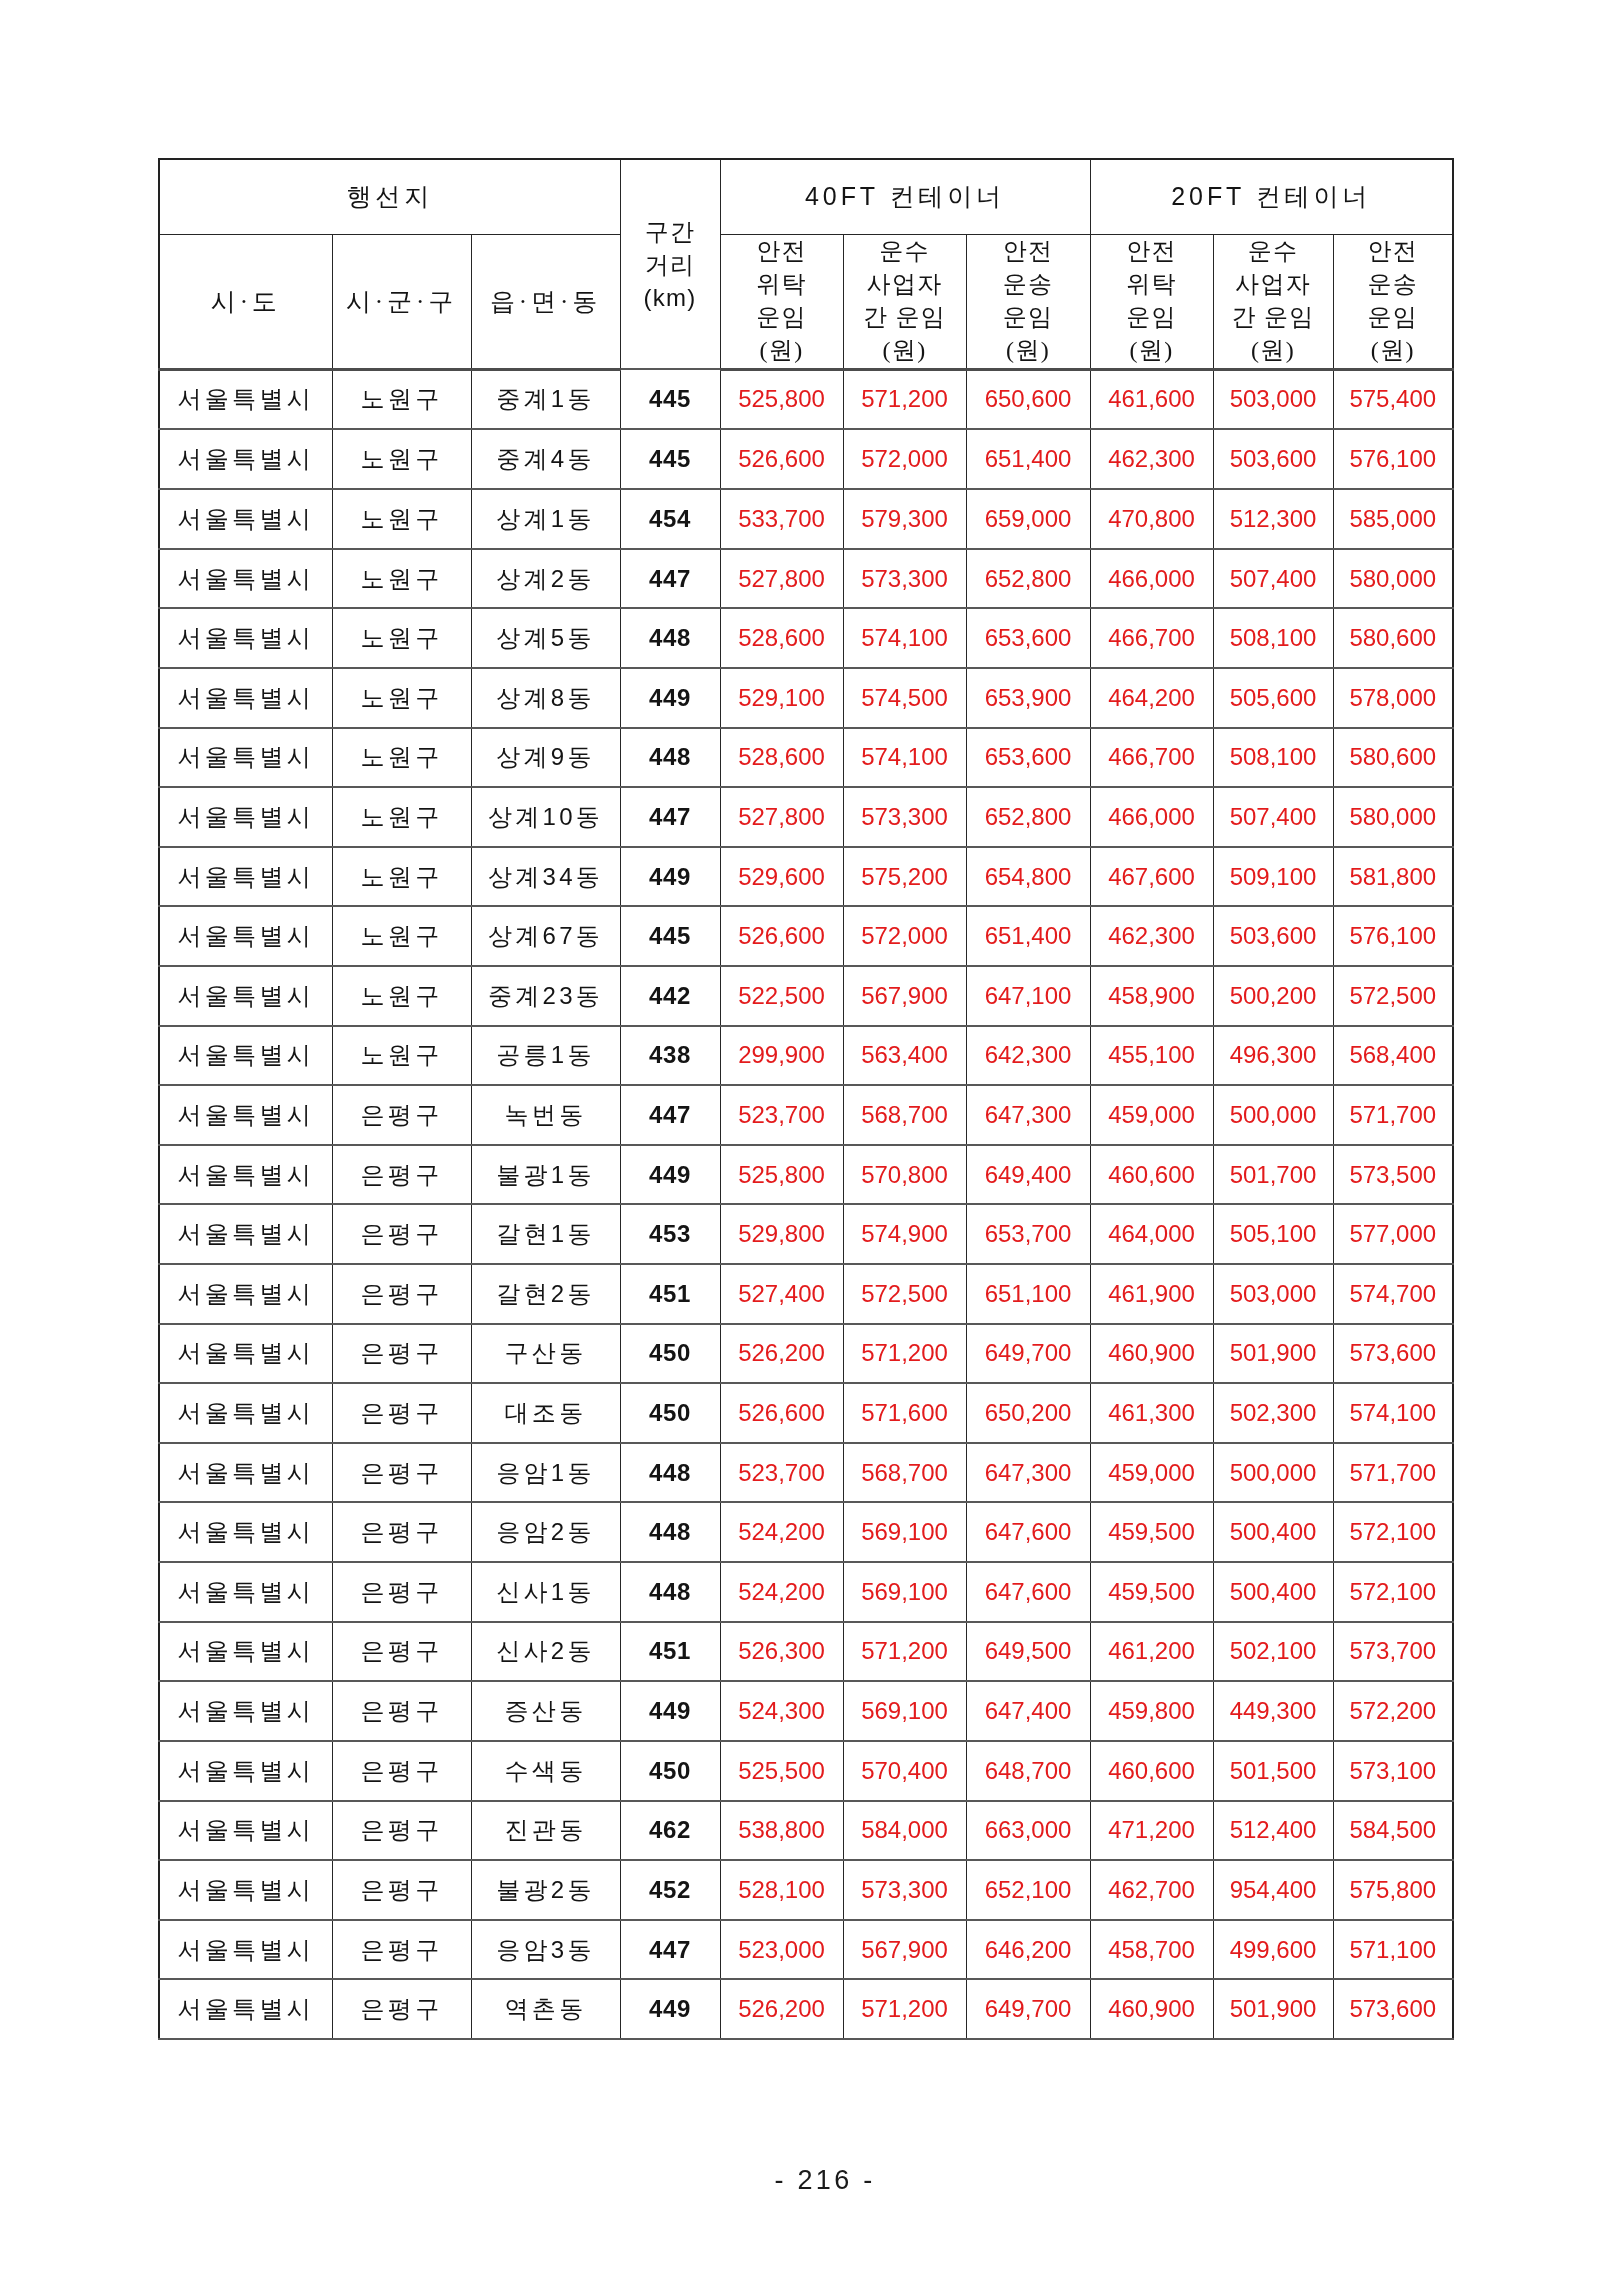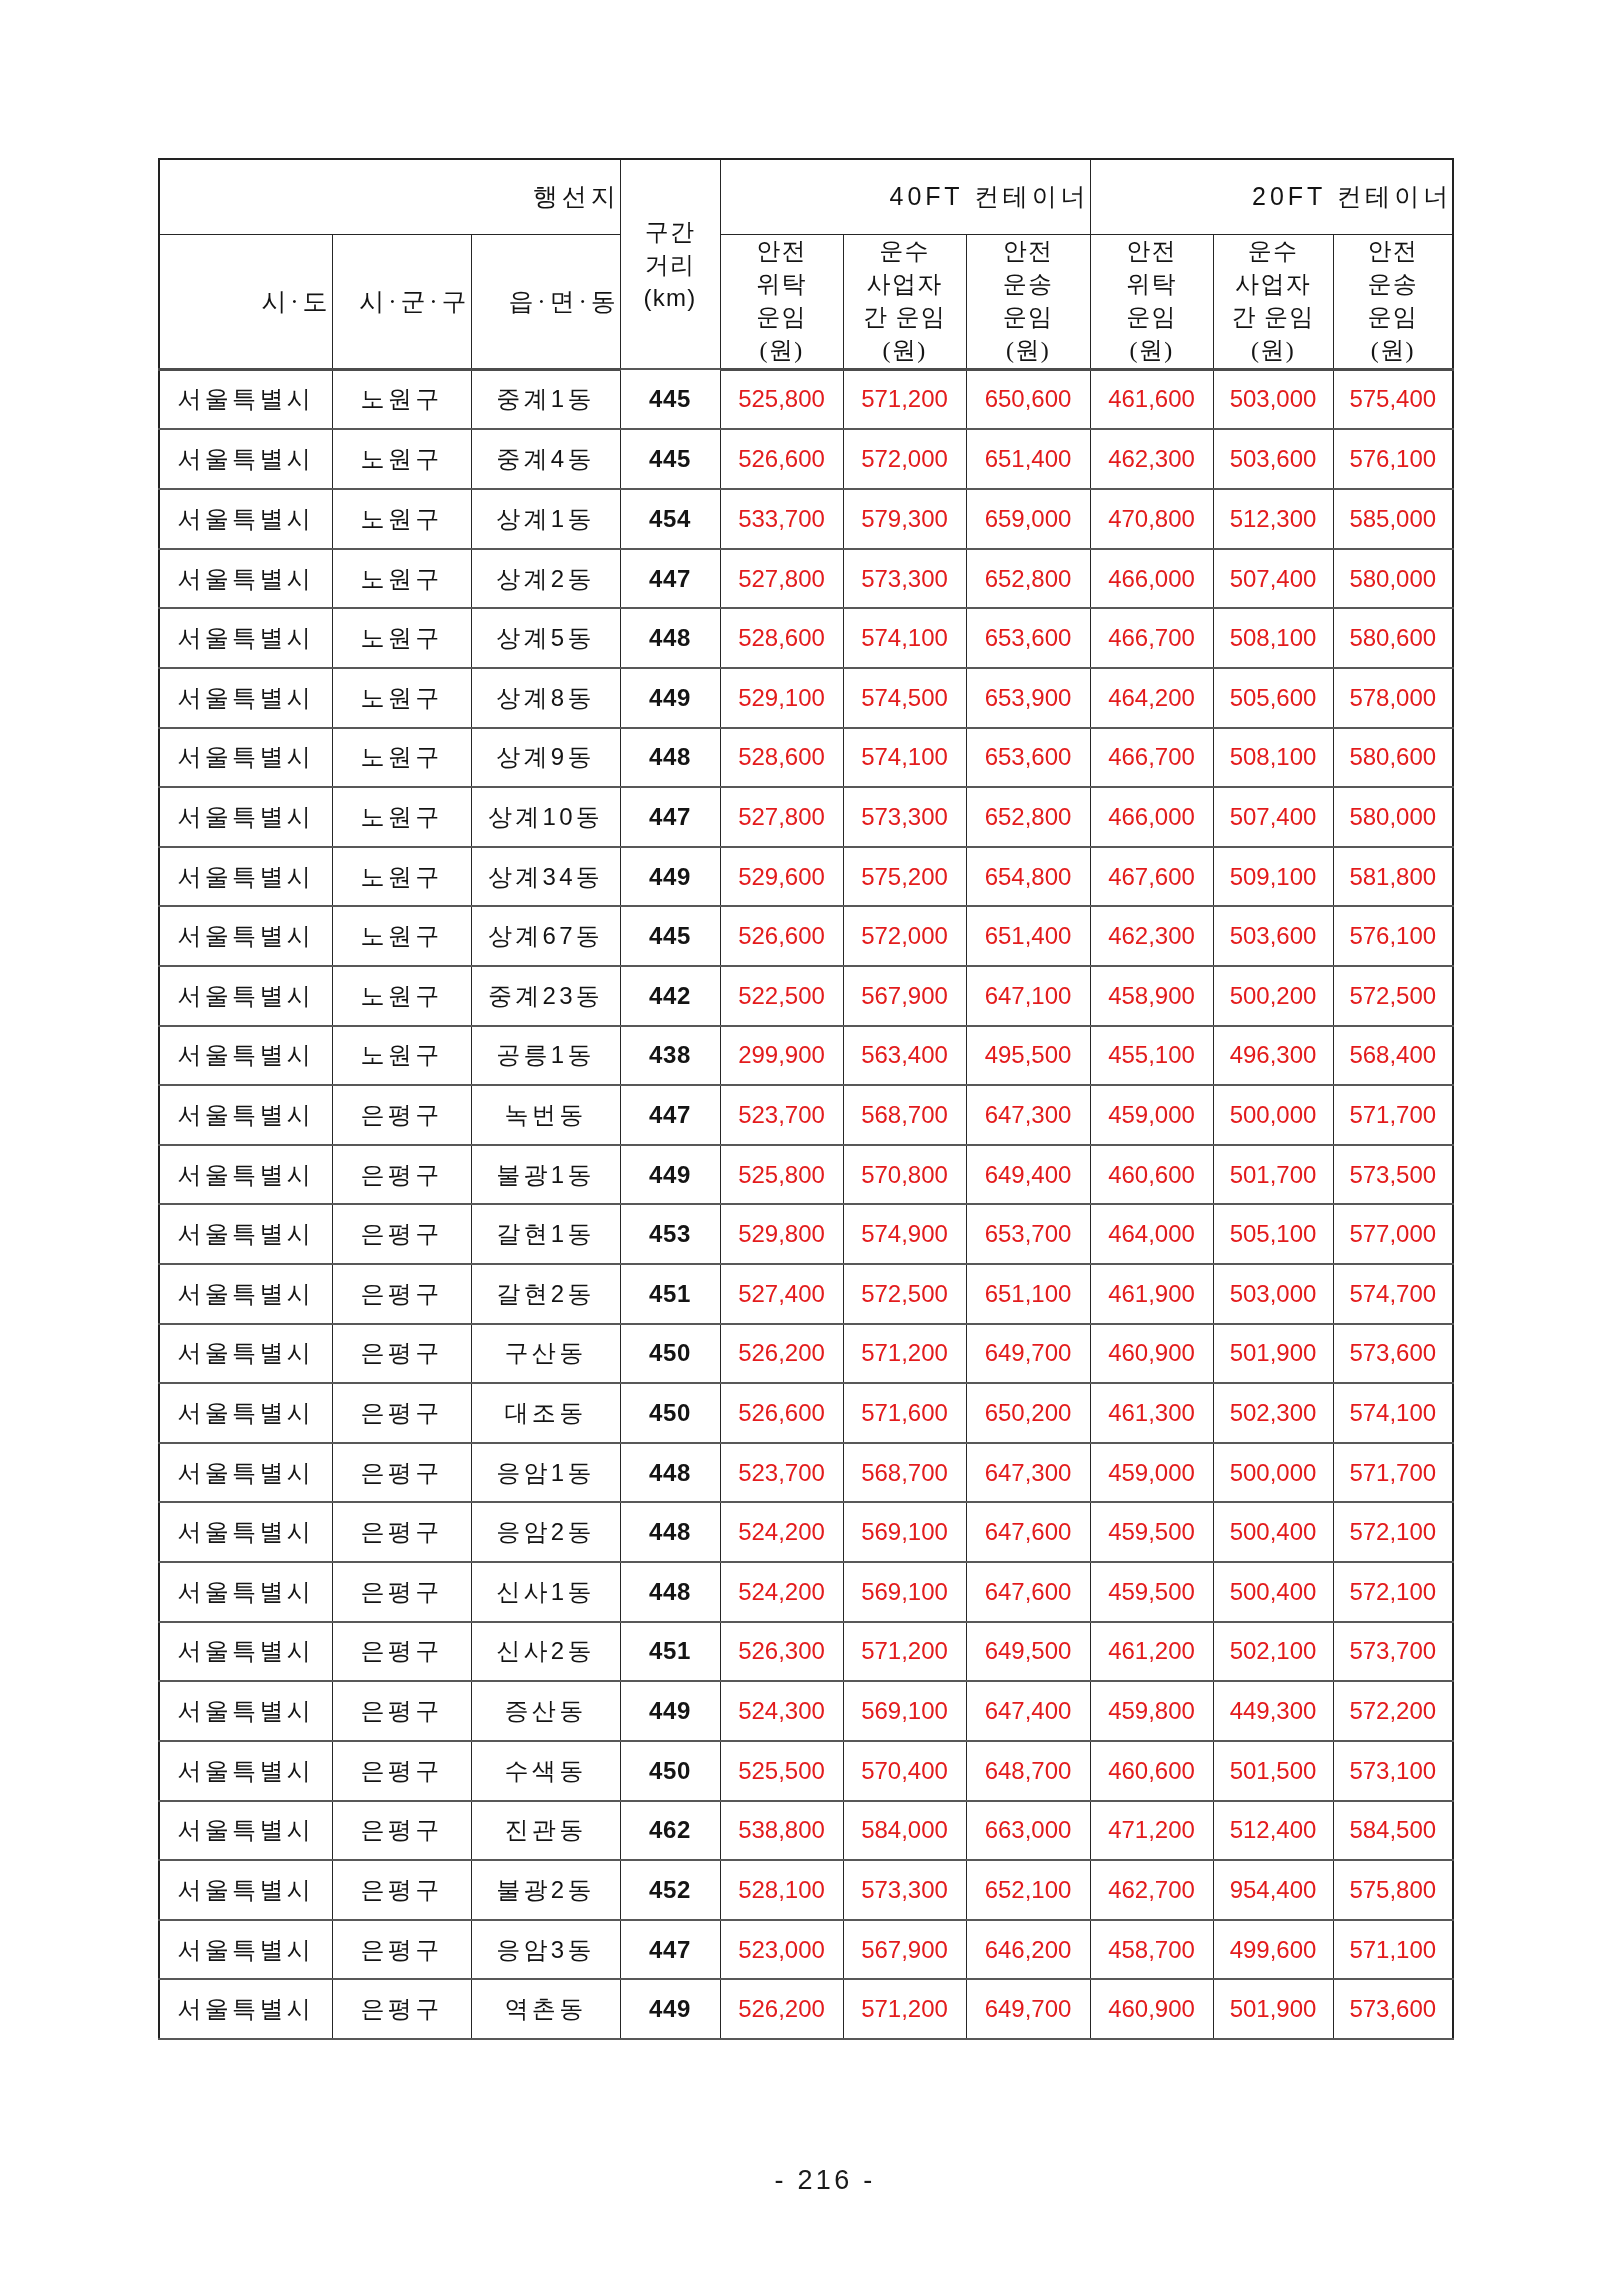--- a/index.html
+++ b/index.html
@@ -35,21 +35,20 @@
     border-right:1.3px solid #262626;
     border-top:2px solid #585858;
     border-bottom:2px solid #585858;
   }
   thead tr.groups{height:75px;}
   thead tr.cols{height:135px;}
   thead tr.cols th{border-bottom:3.3px solid #4c4c4c;font-family:Liberation Serif, serif;}
   th.h-main{
     font-size:25px;
     letter-spacing:3.9px;
-    text-align:right;
   }
   th.h-stack{
     font-size:24px;
     line-height:33px;
     letter-spacing:1.3px;
     white-space:pre-line;
   }
   td.loc{
     font-size:24px;
     letter-spacing:3.3px;
@@ -264,21 +263,21 @@
         <td class="num">500,200</td>
         <td class="num">572,500</td>
       </tr>
       <tr>
         <td class="loc">서울특별시</td>
         <td class="loc">노원구</td>
         <td class="loc">공릉1동</td>
         <td class="km">438</td>
         <td class="num">299,900</td>
         <td class="num">563,400</td>
-        <td class="num">495,500</td>
+        <td class="num">642,300</td>
         <td class="num">455,100</td>
         <td class="num">496,300</td>
         <td class="num">568,400</td>
       </tr>
       <tr>
         <td class="loc">서울특별시</td>
         <td class="loc">은평구</td>
         <td class="loc">녹번동</td>
         <td class="km">447</td>
         <td class="num">523,700</td>

